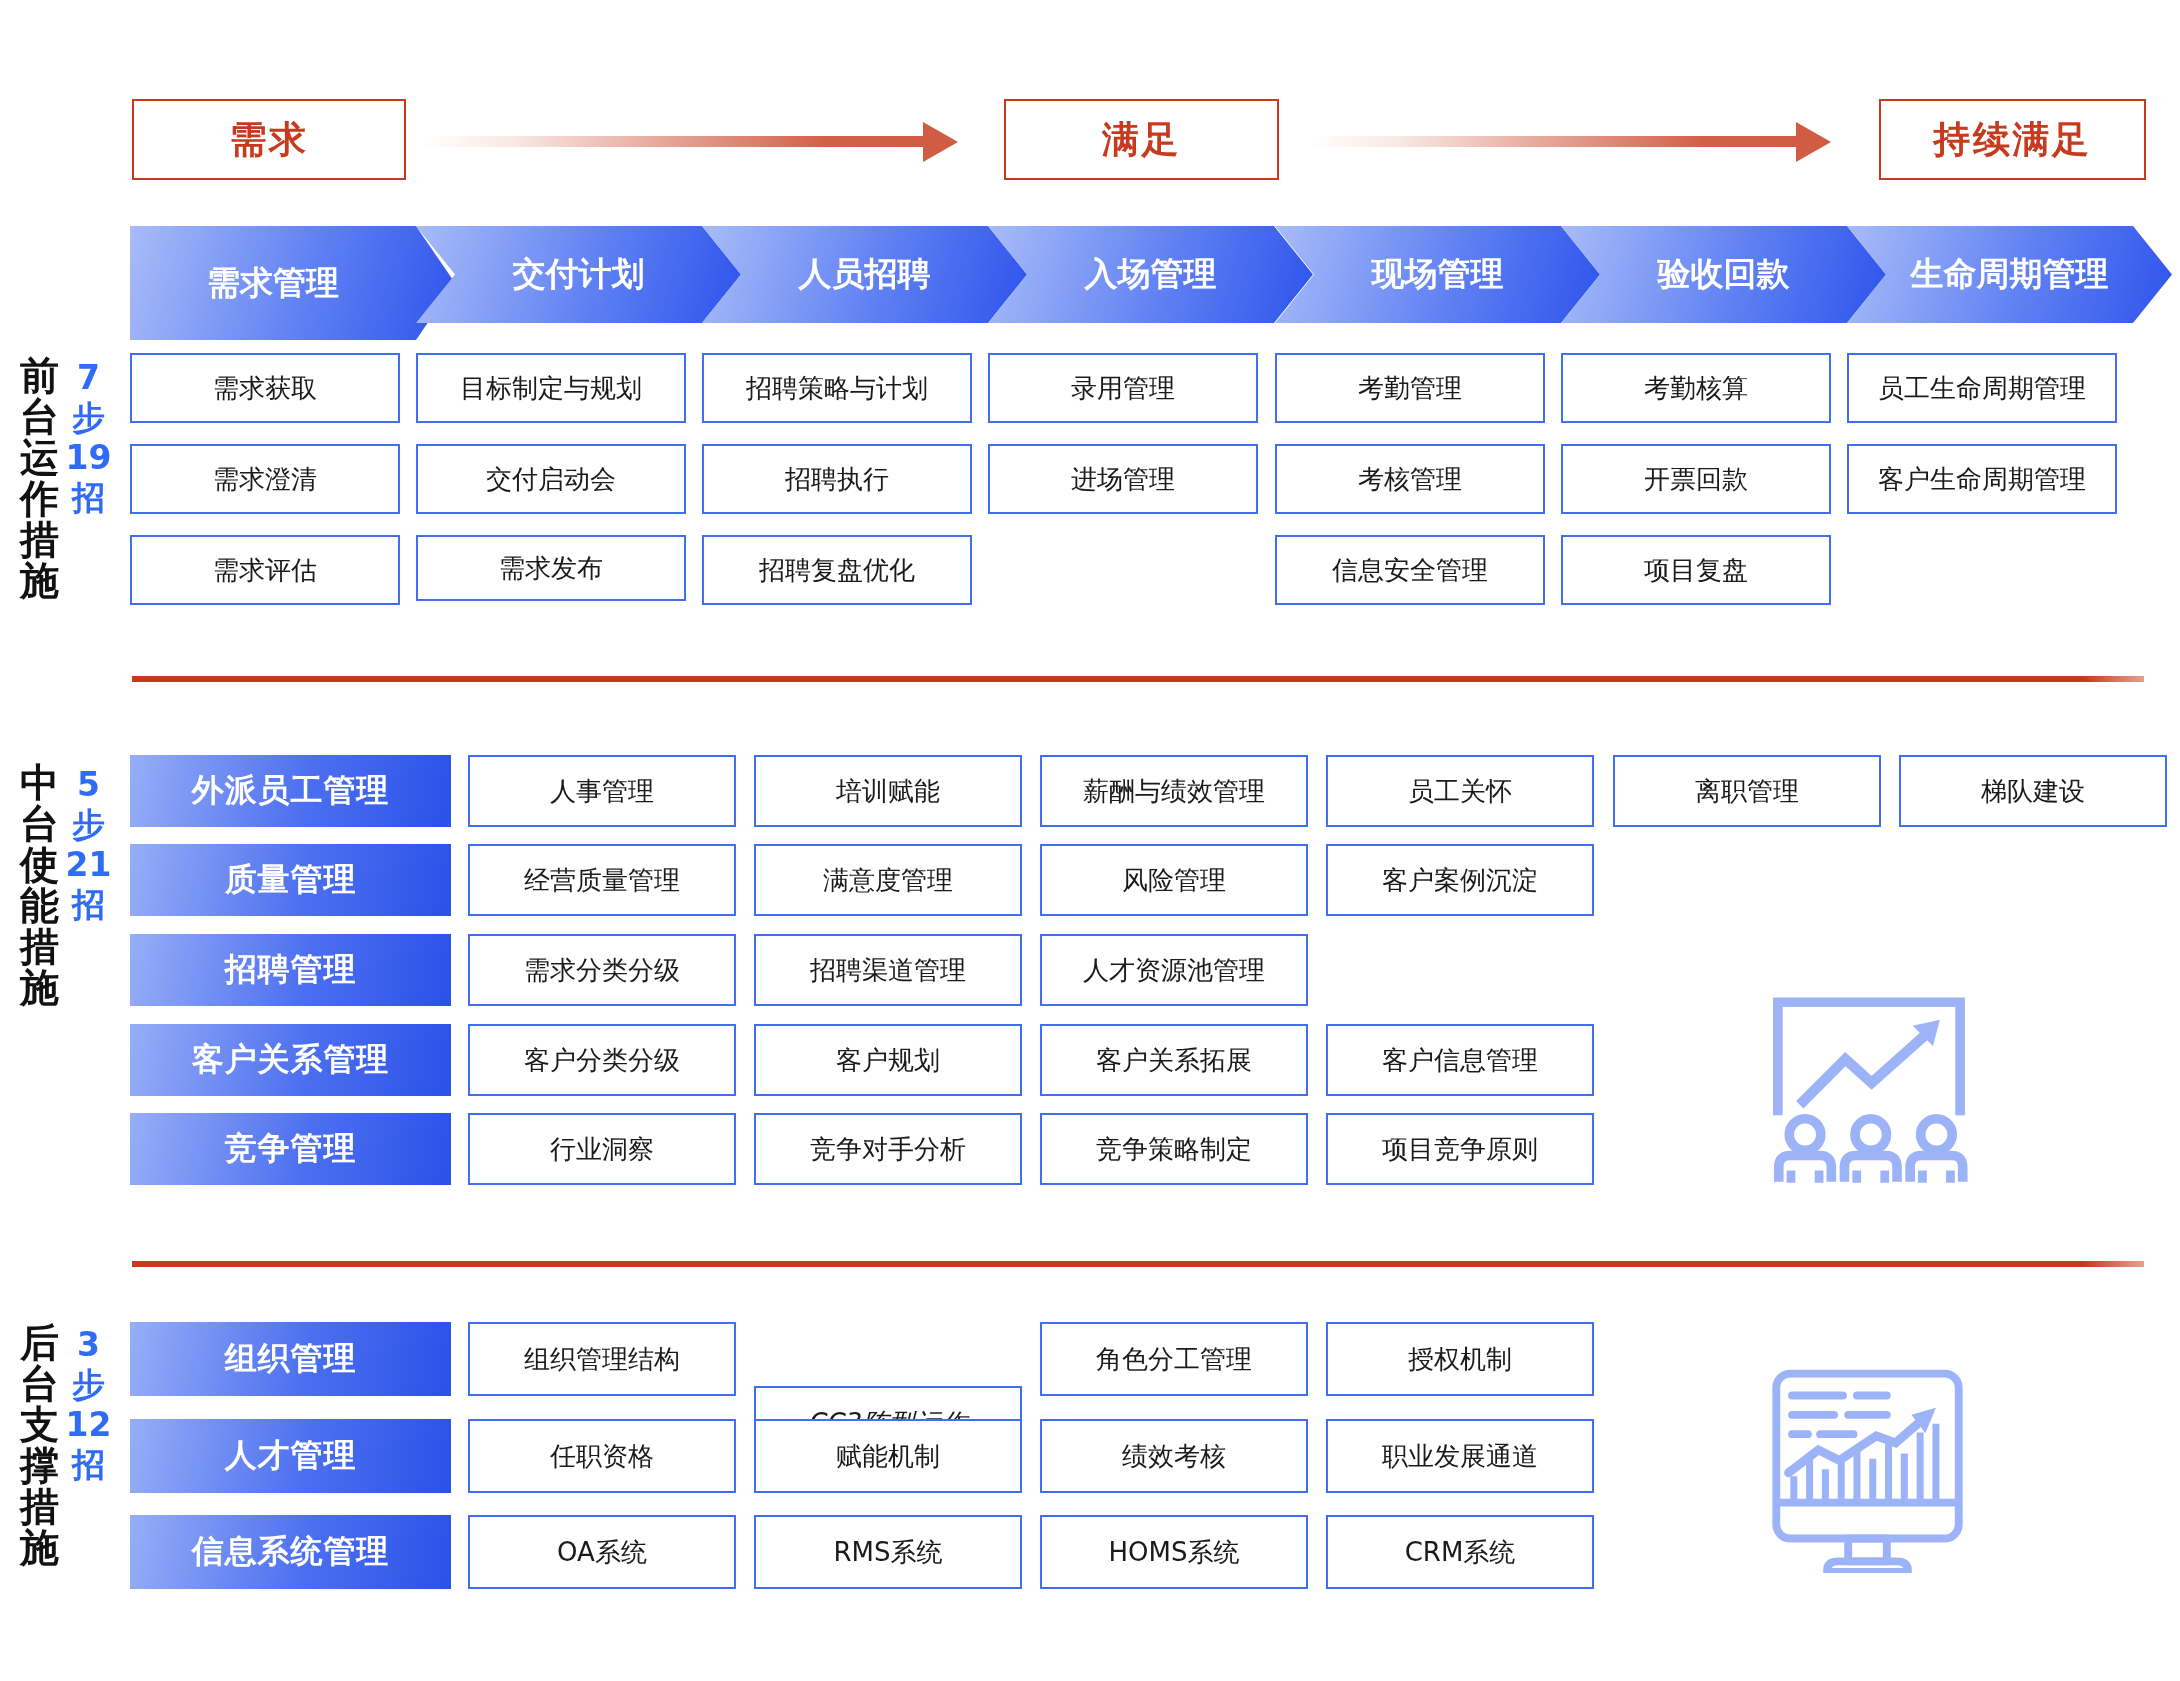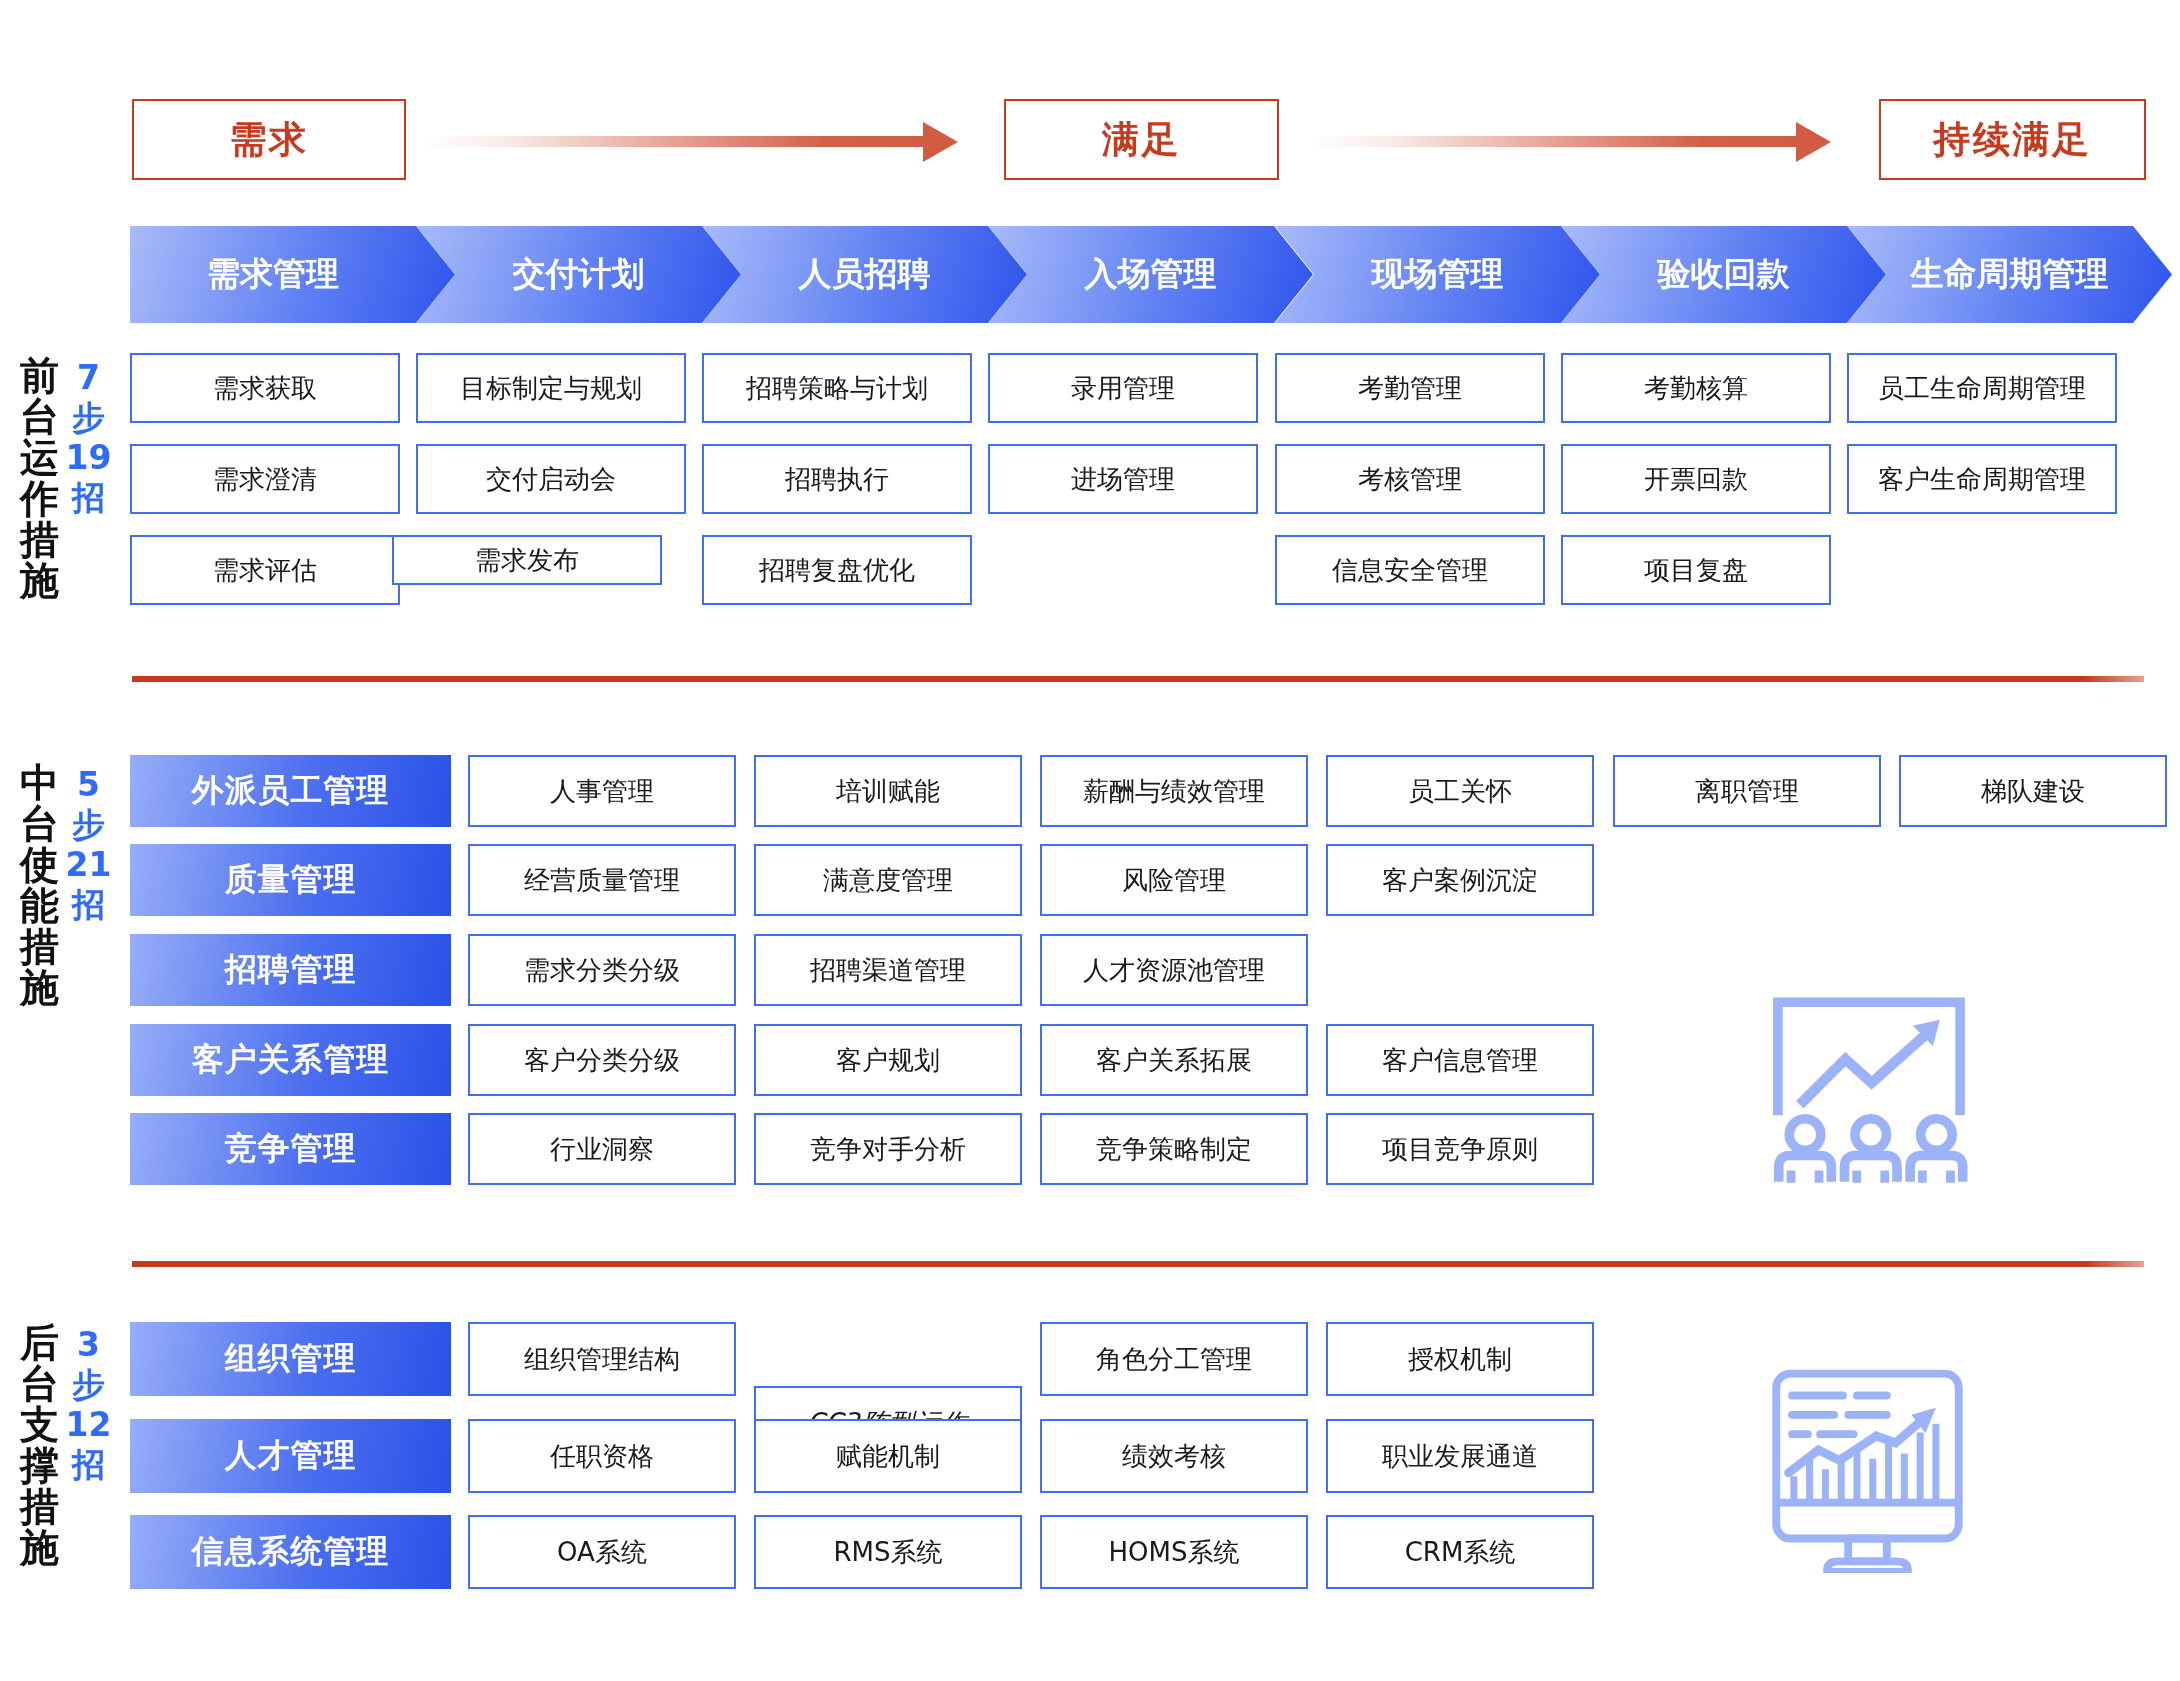--- a/index.html
+++ b/index.html
@@ -84,32 +84,32 @@
     </svg>
   </div>
 
 <div class="abs stage-box" style="left: 1004px; top: 99px; width: 275px; height: 81px;">满足</div>
     <div class="abs stage-box" style="left: 132px; top: 99px; width: 274px; height: 81px;">需求</div>
     <div class="abs stage-box" style="left: 1879px; top: 99px; width: 267px; height: 81px;">持续满足</div>
     <div class="abs flow-arrow-line" style="left: 422px; top: 136px; width: 504px;"></div>
     <div class="abs flow-arrow-head" style="left: 923px; top: 122px; width: 0px; height: 0px;"></div>
     <div class="abs flow-arrow-line" style="left: 1310px; top: 136px; width: 490px;"></div>
     <div class="abs flow-arrow-head" style="left: 1796px; top: 122px; width: 0px; height: 0px;"></div>
-    <div class="abs chevron" style="left: 130px; top: 226px; width: 325px; height: 97px; clip-path: polygon(0px 0px, 286px 0px, 100% 50%, 286px 100%, 0px 100%);">
+    <div class="abs chevron" style="left: 130px; top: 226px; width: 325px; height: 114px; clip-path: polygon(0px 0px, 286px 0px, 100% 50%, 286px 100%, 0px 100%);">
       <span style="margin-right: 39px;">需求管理</span>
     </div>
     <div class="abs cell" style="left: 130px; top: 353px; width: 270px; height: 70px;">需求获取</div>
     <div class="abs cell" style="left: 130px; top: 444px; width: 270px; height: 70px;">需求澄清</div>
     <div class="abs cell" style="left: 130px; top: 535px; width: 270px; height: 70px;">需求评估</div>
     <div class="abs chevron" style="left: 416px; top: 226px; width: 325px; height: 97px; clip-path: polygon(0px 0px, 286px 0px, 100% 50%, 286px 100%, 0px 100%, 39px 50%);">
       <span style="margin-left: 39px; margin-right: 39px;">交付计划</span>
     </div>
     <div class="abs cell" style="left: 416px; top: 353px; width: 270px; height: 70px;">目标制定与规划</div>
     <div class="abs cell" style="left: 416px; top: 444px; width: 270px; height: 70px;">交付启动会</div>
-    <div class="abs cell" style="left: 392px; top: 535px; width: 270px; height: 50px;">需求发布</div>
+    <div class="abs cell" style="left: 416px; top: 535px; width: 270px; height: 66px;">需求发布</div>
     <div class="abs chevron" style="left: 702px; top: 226px; width: 325px; height: 97px; clip-path: polygon(0px 0px, 286px 0px, 100% 50%, 286px 100%, 0px 100%, 39px 50%);">
       <span style="margin-left: 39px; margin-right: 39px;">人员招聘</span>
     </div>
     <div class="abs cell" style="left: 702px; top: 353px; width: 270px; height: 70px;">招聘策略与计划</div>
     <div class="abs cell" style="left: 702px; top: 444px; width: 270px; height: 70px;">招聘执行</div>
     <div class="abs cell" style="left: 702px; top: 535px; width: 270px; height: 70px;">招聘复盘优化</div>
     <div class="abs chevron" style="left: 988px; top: 226px; width: 325px; height: 97px; clip-path: polygon(0px 0px, 286px 0px, 100% 50%, 286px 100%, 0px 100%, 39px 50%);">
       <span style="margin-left: 39px; margin-right: 39px;">入场管理</span>
     </div>
     <div class="abs cell" style="left: 988px; top: 353px; width: 270px; height: 70px;">录用管理</div>

